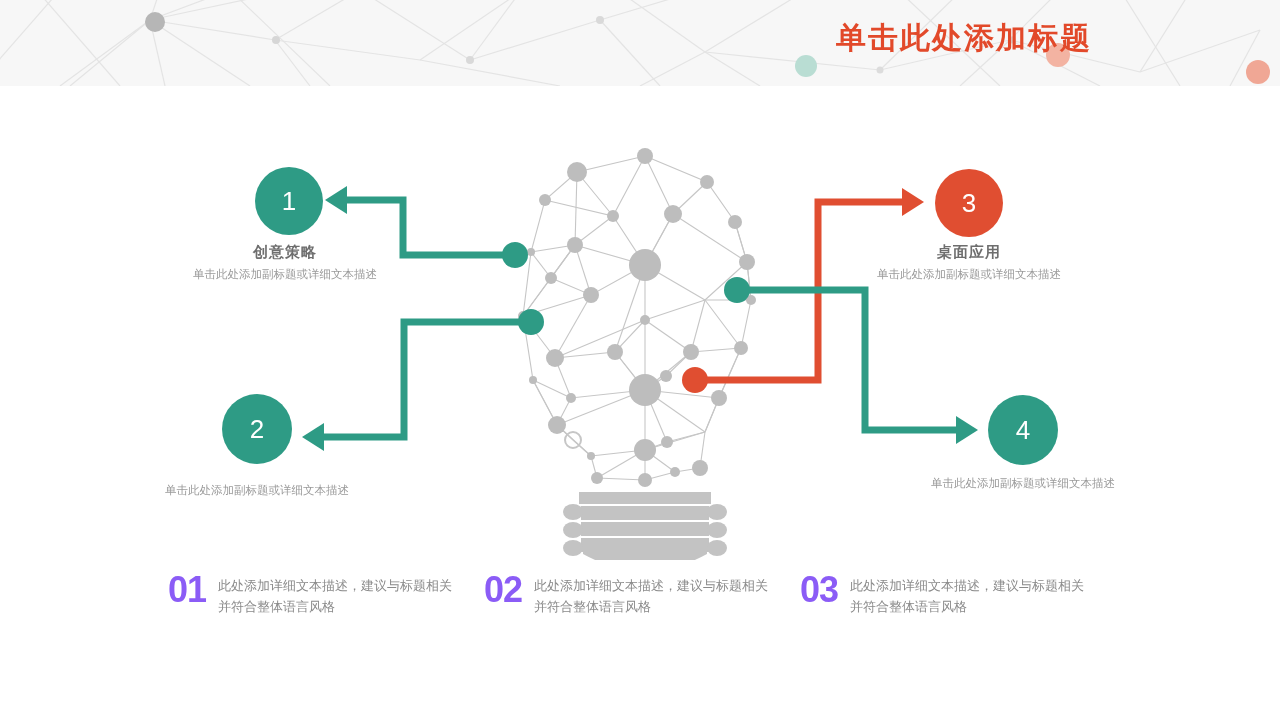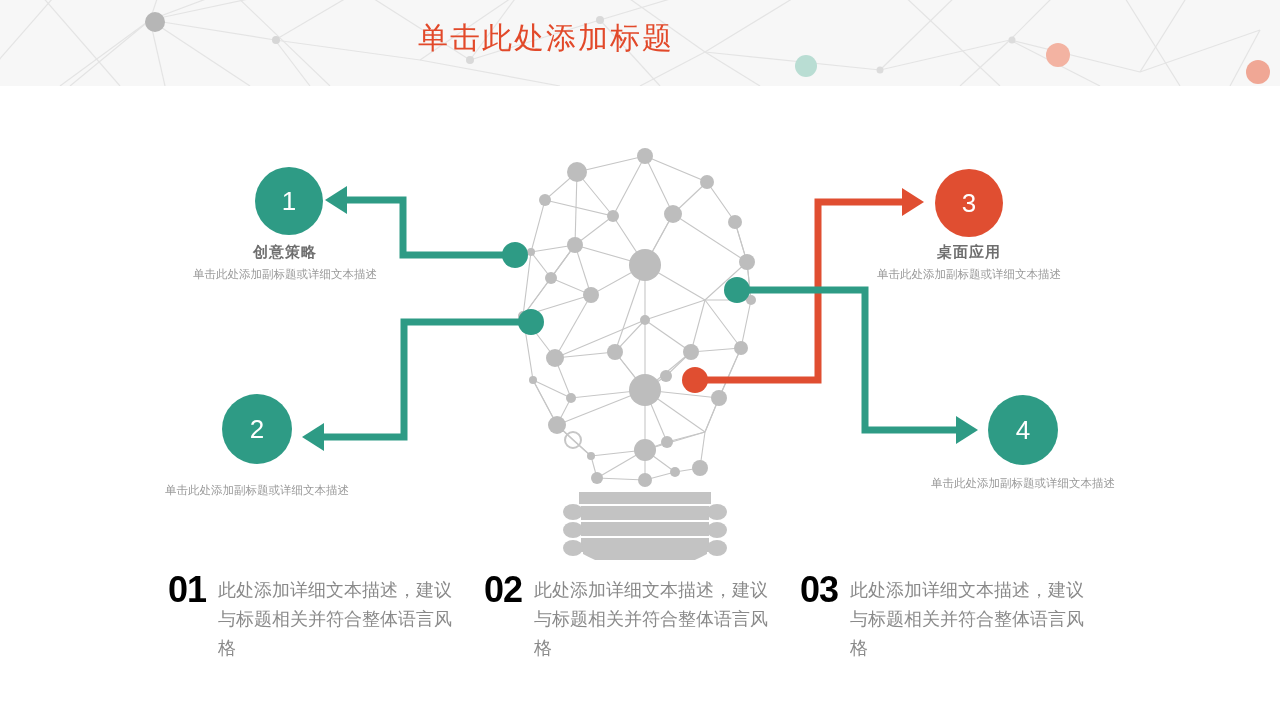--- a/index.html
+++ b/index.html
@@ -33,23 +33,23 @@
     overflow: hidden;
   }
   #header-band svg { display: block; }
 
   
   #slide-title {
     position: absolute;
     left: 0;
     top: 18px;
     width: 1092px;
-    text-align: center;
+    text-align: right;
     font-size: 30px;
-    font-weight: normal;
+    font-weight: bold;
     letter-spacing: 2px;
     color: #e2492a;
     white-space: nowrap;
   }
 
   
   #bulb {
     position: absolute;
     left: 495px;
     top: 140px;
@@ -109,28 +109,28 @@
     justify-content: flex-start;
   }
   .bottom-item {
     display: flex;
     align-items: flex-start;
     width: 316px;
   }
   .bottom-num {
     font-size: 36px;
     font-weight: bold;
-    color: #000000;
+    color: #8b5cf6;
     line-height: 1;
     margin-right: 12px;
     letter-spacing: -1px;
     flex: 0 0 auto;
   }
   .bottom-body {
-    font-size: 18px;
+    font-size: 13px;
     color: #8a8a8a;
     line-height: 1.6;
     padding-top: 4px;
     max-width: 240px;
   }
 </style>
 </head>
 <body>
 
 <div id="slide">

